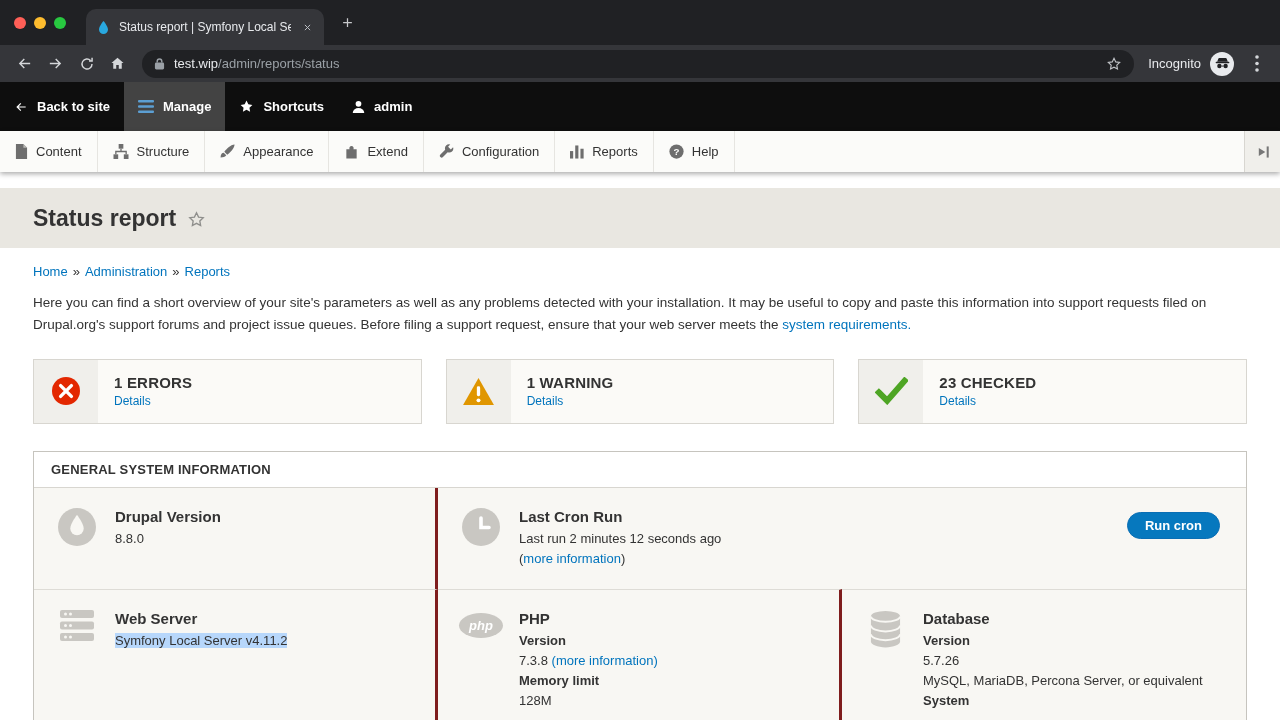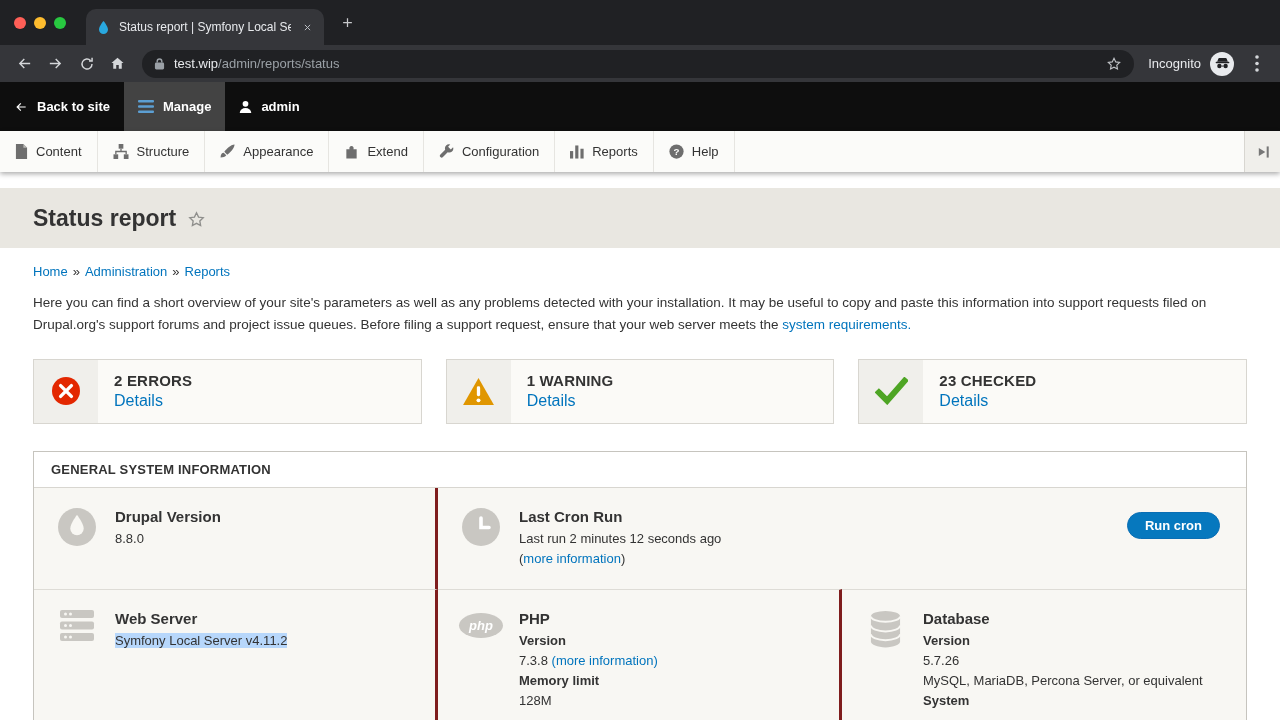--- a/index.html
+++ b/index.html
@@ -52,21 +52,21 @@
   .breadcrumb a { color:#0074bd; text-decoration:none; cursor:pointer; }
   .bc-sep { margin:0 5px; color:#333; }
   .intro { font-size:13.5px; line-height:1.62; color:#333; margin-top:13px; }
   .intro a { color:#0074bd; text-decoration:none; cursor:pointer; }
 
   .cards { display:flex; gap:24px; margin-top:23px; }
   .card { flex:1; display:flex; border:1px solid #d8d6d0; background:#fbfaf7; height:65px; align-items:stretch; }
   .card-icon { width:64px; background:#f0efeb; display:flex; align-items:center; justify-content:center; flex-shrink:0; }
   .card-body { padding:10px 16px; display:flex; flex-direction:column; justify-content:center; }
   .card-title { font-weight:bold; font-size:15px; color:#333; letter-spacing:0.2px; }
-  .card-link { font-size:16px; color:#0074bd; margin-top:3px; text-decoration:none; cursor:pointer; }
+  .card-link { font-size:12px; color:#0074bd; margin-top:3px; text-decoration:none; cursor:pointer; }
 
   .sys-box { margin-top:27px; border:1px solid #c6c4be; background:#fff; }
   .sys-header { padding:10px 17px; font-size:13px; font-weight:bold; color:#333; border-bottom:1px solid #d8d6d0; background:#fff; letter-spacing:0.2px; }
   .sys-grid { display:grid; grid-template-columns:1fr 1fr 1fr; background:#f8f7f3; }
   .sys-cell { padding:20px 20px 20px 21px; display:flex; gap:16px; position:relative; }
   .sys-cell.br { border-right:3px solid #7f1d1d; }
   .sys-cell.bt { border-top:1px solid #dedcd6; }
   .span2 { grid-column:span 2; }
   .cell-icon { width:44px; flex-shrink:0; display:flex; justify-content:center; align-items:flex-start; }
   .cell-title { font-size:15px; font-weight:bold; color:#333; margin-bottom:4px; }
@@ -179,20 +179,28 @@
         <svg width="16" height="13" viewBox="0 0 16 13">
             <rect width="16" height="2.6" y="0" rx="1" fill="#5c9fd3"></rect>
             <rect width="16" height="2.6" y="5.2" rx="1" fill="#5c9fd3"></rect>
             <rect width="16" height="2.6" y="10.4" rx="1" fill="#5c9fd3"></rect>
           </svg>
       </span>
       <span>Manage</span>
     </div>
     <div class="dt-item">
       <span style="display:flex;">
+        <svg width="15" height="15" viewBox="0 0 24 24">
+            <path d="M12 2.5 l2.9 6 6.5 0.9 -4.7 4.5 1.1 6.4 L12 17.3 6.2 20.3 l1.1-6.4 L2.6 9.4 l6.5-0.9 Z" fill="#fff"></path>
+          </svg>
+      </span>
+      <span>Shortcuts</span>
+    </div>
+    <div class="dt-item">
+      <span style="display:flex;">
         <svg width="13" height="14" viewBox="0 0 14 14">
             <circle cx="7" cy="3.6" r="3.1" fill="#fff"></circle>
             <path d="M0.8 13.5 a6.2 5.3 0 0 1 12.4 0 Z" fill="#fff"></path>
           </svg>
       </span>
       <span>admin</span>
     </div>
   </div>
 
   <div class="menu-bar">
@@ -294,21 +302,21 @@
 
     <div class="cards">
       <div class="card">
         <div class="card-icon">
           <svg width="30" height="30" viewBox="0 0 30 30">
               <circle cx="15" cy="15" r="14" fill="#e32700"></circle>
               <path d="M9.6 9.6 L20.4 20.4 M20.4 9.6 L9.6 20.4" stroke="#fff" stroke-width="3.4" stroke-linecap="round"></path>
             </svg>
         </div>
         <div class="card-body">
-          <span class="card-title">2 ERRORS</span>
+          <span class="card-title">1 ERRORS</span>
           <a class="card-link">Details</a>
         </div>
       </div>
       <div class="card">
         <div class="card-icon">
           <svg width="33" height="29" viewBox="0 0 32 28">
               <path d="M16 1 L31 27 H1 Z" fill="#e09600"></path>
               <rect x="14.4" y="9" width="3.2" height="9.5" rx="1.4" fill="#fff"></rect>
               <circle cx="16" cy="22.6" r="1.9" fill="#fff"></circle>
             </svg>

